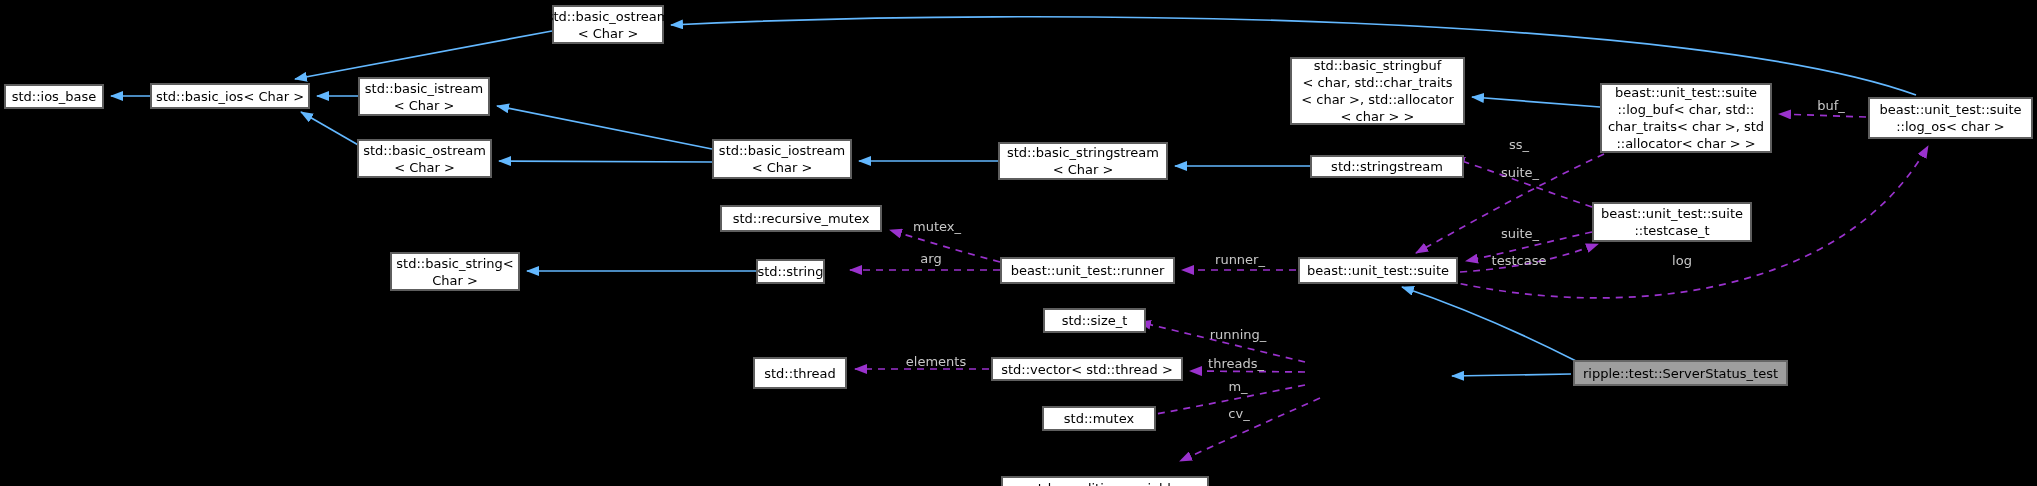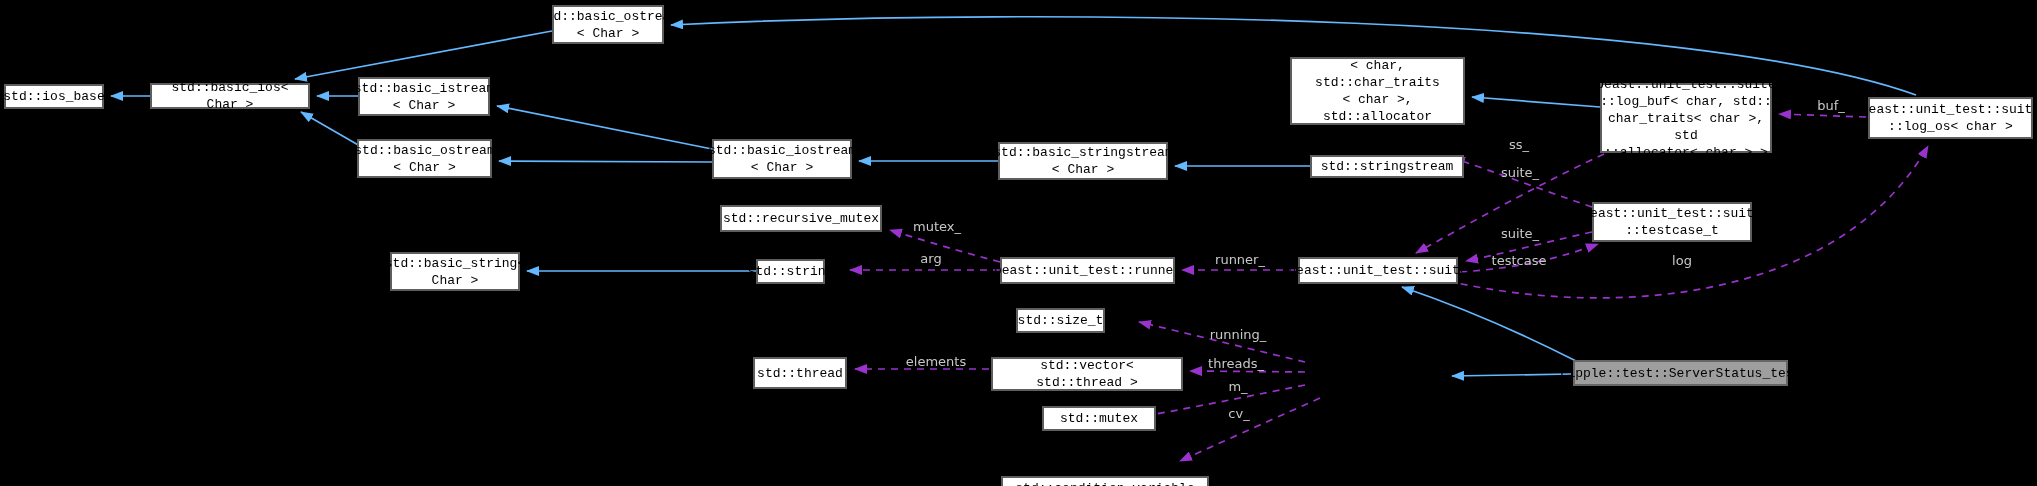--- a/index.html
+++ b/index.html
@@ -19,21 +19,21 @@
     overflow:hidden;font-family:"DejaVu Sans",sans-serif;
   }
   .edge-layer{position:absolute;left:0;top:0;}
   .edge-inherit{stroke:var(--inherit-edge);stroke-width:1.7;fill:none;}
   .edge-usage{stroke:var(--usage-edge);stroke-width:1.7;fill:none;stroke-dasharray:7 6;}
   .node{
     position:absolute;box-sizing:border-box;
     background:var(--node-fill);border:2px solid var(--node-border);
     color:var(--node-text);font-size:13px;line-height:17px;
     display:flex;align-items:center;justify-content:center;
-    text-align:center;white-space:pre-line;padding:0 3px;font-family:Liberation Mono, monospace;
+    text-align:center;white-space:pre-line;padding:0 3px;
   }
   .node.selected{background:var(--selected-fill);border-color:var(--selected-border);}
   .edge-label{
     position:absolute;color:var(--edge-label);font-size:13px;line-height:13px;
     transform:translateX(-50%);white-space:nowrap;
   }
 </style>
 </head>
 <body>
 
@@ -103,23 +103,23 @@
   <div class="node" style="left:1868px;top:97px;width:165px;height:42px">beast::unit_test::suite
 ::log_os&lt; char &gt;</div>
   <div class="node" style="left:720px;top:205px;width:162px;height:27px">std::recursive_mutex</div>
   <div class="node" style="left:390px;top:252px;width:130px;height:39px">std::basic_string&lt;
 Char &gt;</div>
   <div class="node" style="left:756px;top:259px;width:69px;height:25px">std::string</div>
   <div class="node" style="left:1000px;top:257px;width:175px;height:27px">beast::unit_test::runner</div>
   <div class="node" style="left:1298px;top:257px;width:160px;height:27px">beast::unit_test::suite</div>
   <div class="node" style="left:1592px;top:202px;width:160px;height:40px">beast::unit_test::suite
 ::testcase_t</div>
-  <div class="node" style="left:1016px;top:308px;width:89px;height:25px">std::size_t</div>
+  <div class="node" style="left:1043px;top:308px;width:103px;height:25px">std::size_t</div>
   <div class="node" style="left:753px;top:357px;width:94px;height:32px">std::thread</div>
-  <div class="node" style="left:991px;top:357px;width:192px;height:34px">std::vector&lt; std::thread &gt;</div>
+  <div class="node" style="left:991px;top:357px;width:192px;height:24px">std::vector&lt; std::thread &gt;</div>
   <div class="node" style="left:1042px;top:406px;width:114px;height:25px">std::mutex</div>
   <div class="node" style="left:1001px;top:476px;width:208px;height:25px">std::condition_variable</div>
   <div class="node selected" style="left:1573px;top:360px;width:215px;height:26px">ripple::test::ServerStatus_test</div>
 
   <span class="edge-label" style="left:937px;top:220px">mutex_</span>
   <span class="edge-label" style="left:931px;top:252px">arg</span>
   <span class="edge-label" style="left:1240px;top:253px">runner_</span>
   <span class="edge-label" style="left:1519px;top:138px">ss_</span>
   <span class="edge-label" style="left:1520px;top:166px">suite_</span>
   <span class="edge-label" style="left:1520px;top:227px">suite_</span>

